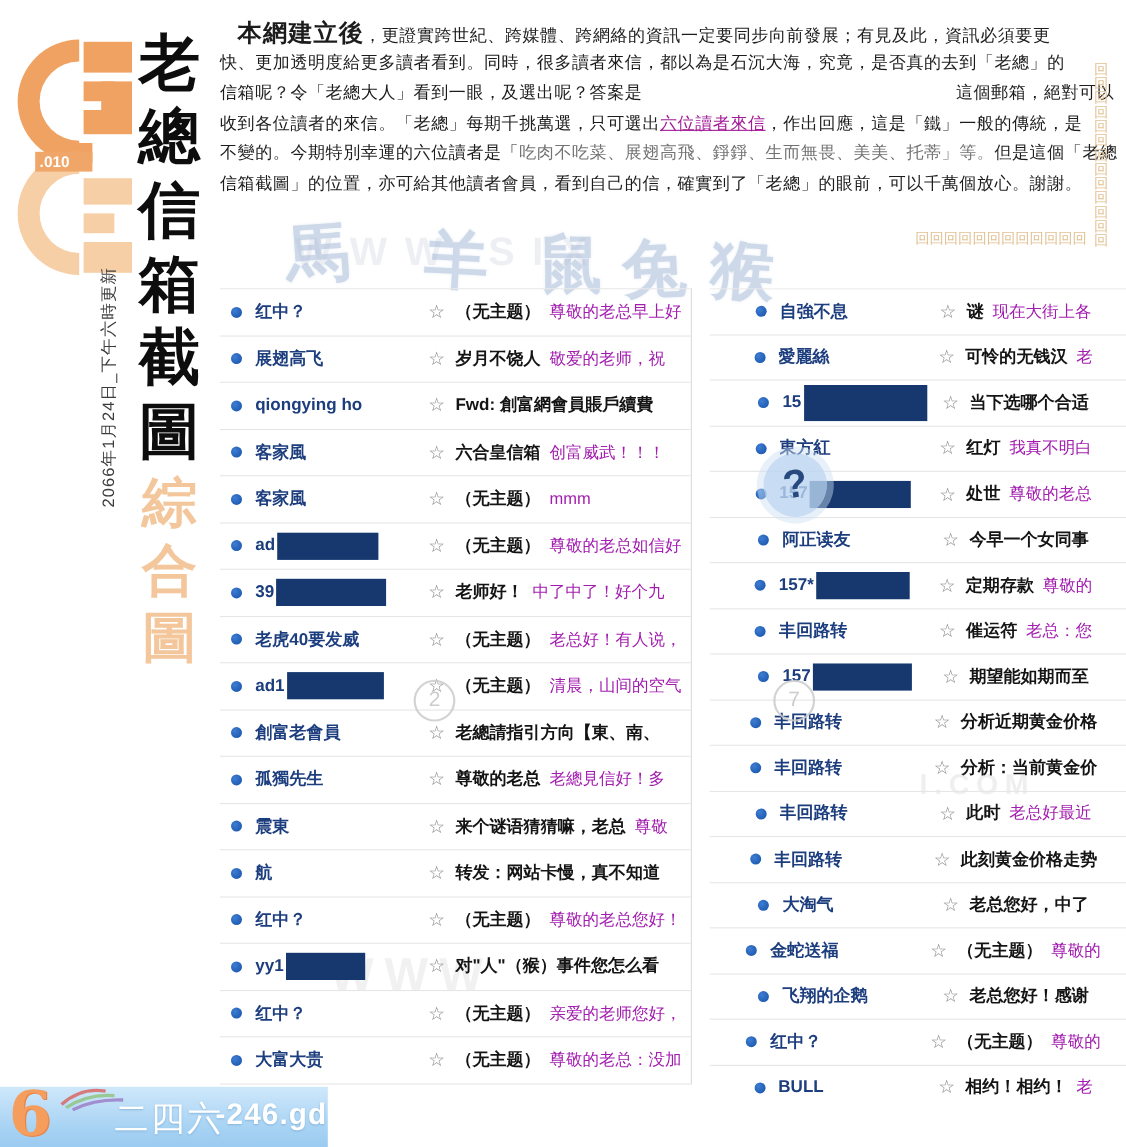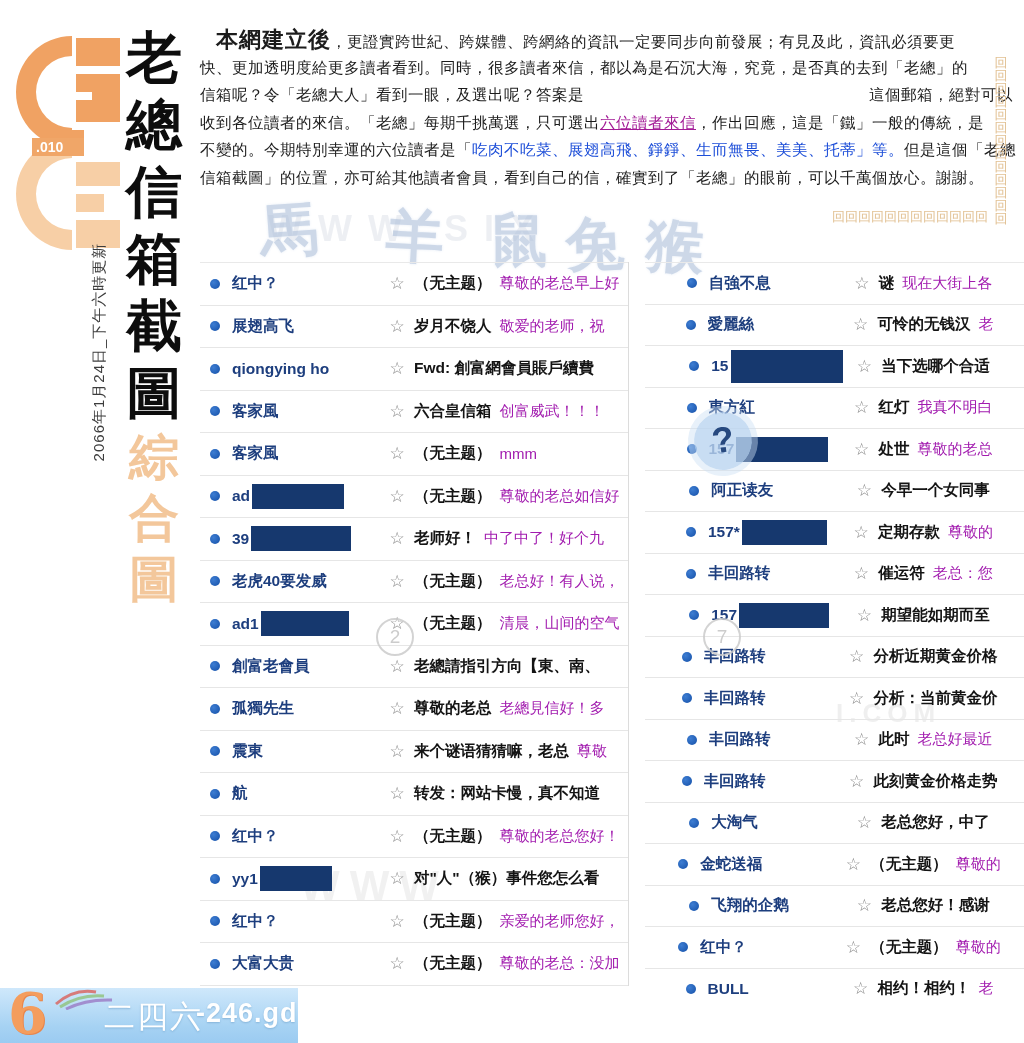--- a/index.html
+++ b/index.html
@@ -12,27 +12,27 @@
   
   .title-col{position:absolute;left:116px;top:24px;width:76px;text-align:center;}
   .title-char{font-family:"DejaVu Serif",serif;font-weight:bold;font-size:56px;
               line-height:67px;color:#0d0d0d;}
   .subtitle-char{font-family:"DejaVu Serif",serif;font-weight:bold;font-size:50px;
               line-height:61px;color:#f3c79b;}
   .date-note{position:absolute;left:99px;top:352px;transform:translate(-50%,-50%) rotate(-90deg);
              white-space:nowrap;font-size:15px;color:#3c3c3c;letter-spacing:1px;}
 
   
-  .intro{position:absolute;left:200px;top:26px;width:800px;color:#1c1c1c;}
+  .intro{position:absolute;left:200px;top:16px;width:800px;color:#1c1c1c;}
   .intro-line{white-space:nowrap;line-height:27.5px;font-size:15.5px;letter-spacing:.5px;height:27.5px;}
   .intro-line:first-child{text-indent:16px;}
   .seg-big{font-size:22px;font-weight:bold;letter-spacing:1px;}
   .seg-n{}
   .seg-mag{color:#a21a96;text-decoration:underline;}
-  .seg-red{color:#1d4ed8;}
+  .seg-red{color:#737373;}
   .seg-gap{display:inline-block;width:285px;}
 
   
   .meander-v{position:absolute;left:988px;top:56px;width:26px;display:flex;flex-direction:column;
              color:#e2c193;font-size:13px;line-height:13px;text-align:center;}
   .meander-h{position:absolute;left:832px;top:210px;height:16px;display:flex;
              color:#e2c193;font-size:13px;line-height:14px;letter-spacing:0;}
   .meander-v span,.meander-h span{flex:none;}
 
   

